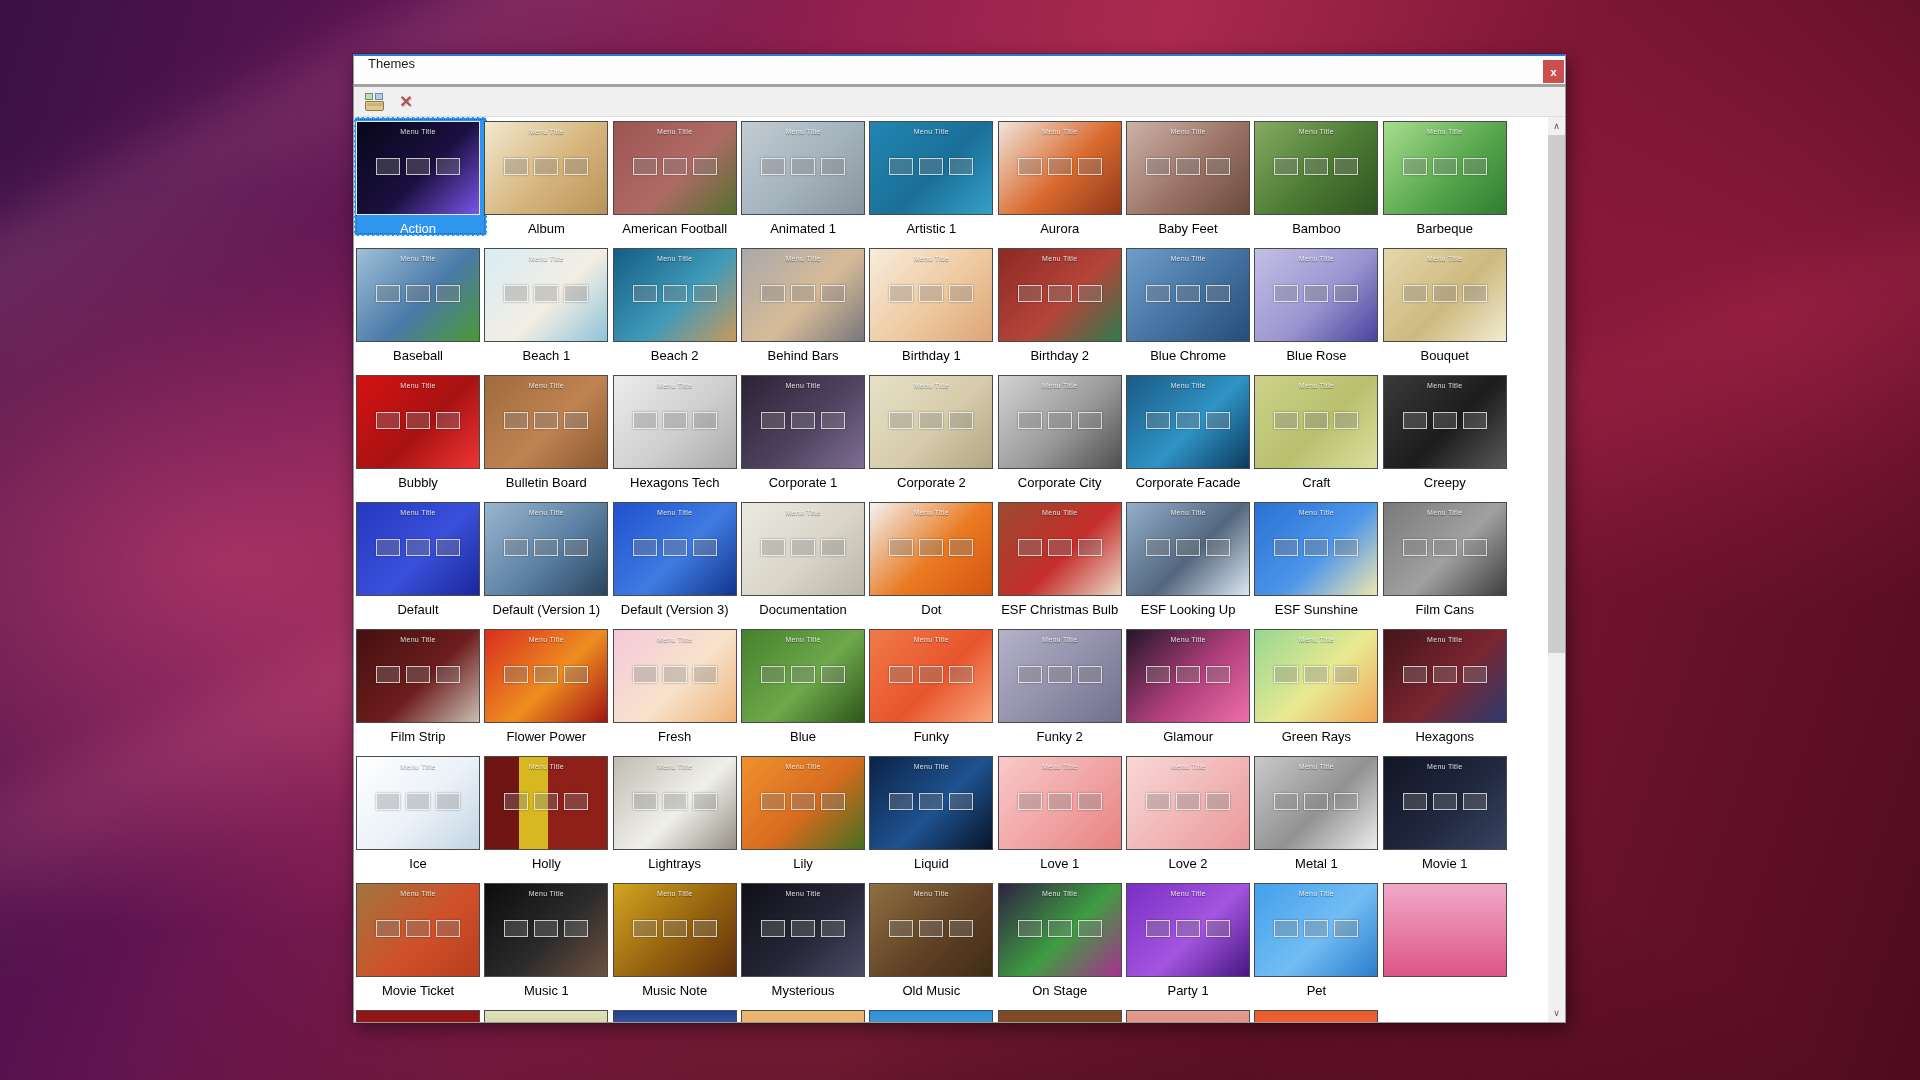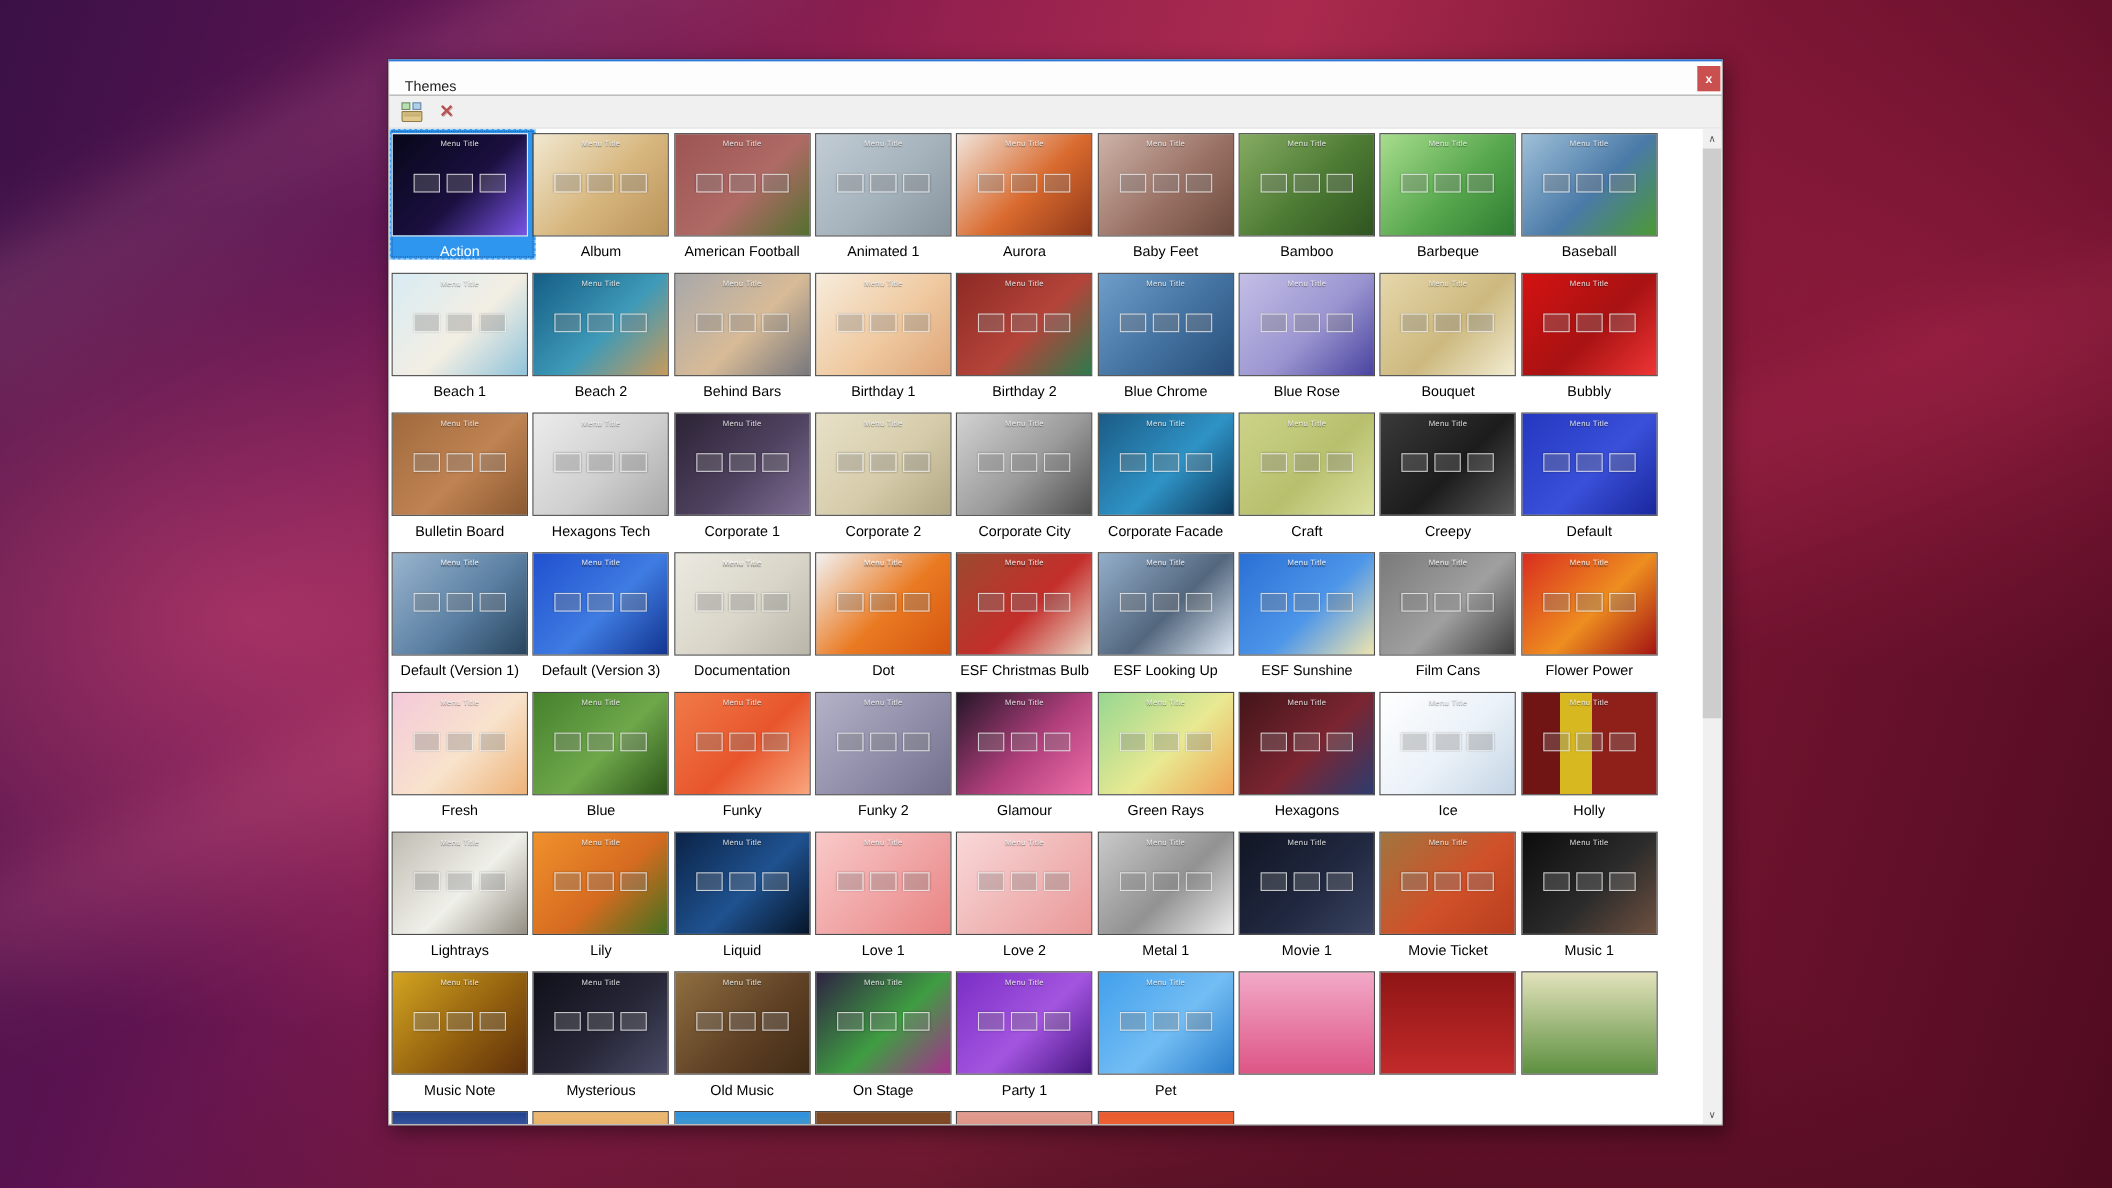--- a/index.html
+++ b/index.html
@@ -24,22 +24,22 @@
 
   
   .dialog {
     position:absolute; left:353px; top:54px; width:1213px; height:969px;
     background:#fff; border:1px solid #9a9a9a; border-top:2px solid #2b79d7;
     box-shadow:0 0 0 1px rgba(40,10,20,.25), 3px 6px 18px rgba(0,0,0,.45);
     display:flex; flex-direction:column;
   }
   .titlebar {
     position:relative; height:31px; background:#fdfdfd;
-    border-bottom:1px solid #a3a3a3;
-    display:flex; align-items:flex-end; padding-left:14px;
+    border-bottom:3px solid #a3a3a3;
+    display:flex; align-items:flex-start; padding-left:14px;
     font-size:13px; color:#1b1b1b;
   }
   .close-btn {
     position:absolute; top:4px; right:1px; width:21px; height:23px;
     background:#c9504e; color:#fff; font-size:11px; font-weight:bold;
     display:flex; align-items:center; justify-content:center; cursor:default;
   }
   .toolbar {
     height:30px; background:#f0f0f0; border-bottom:1px solid #dcdcdc;
     display:flex; align-items:center; gap:10px; padding-left:9px;
@@ -161,20 +161,31 @@
             <div class="mt">Menu Title</div>
             <div class="frames">
               <div class="frame"></div>
               <div class="frame"></div>
               <div class="frame"></div>
             </div>
           </div>
           <div class="t-label">Animated 1</div>
         </div>
         <div class="tile">
+          <div class="thumb" style="background: linear-gradient(135deg, rgb(34, 134, 178) 0%, rgb(26, 111, 152) 55%, rgb(53, 160, 200) 100%);">
+            <div class="mt">Menu Title</div>
+            <div class="frames">
+              <div class="frame"></div>
+              <div class="frame"></div>
+              <div class="frame"></div>
+            </div>
+          </div>
+          <div class="t-label">Artistic 1</div>
+        </div>
+        <div class="tile">
           <div class="thumb" style="background: linear-gradient(135deg, rgb(240, 228, 218) 0%, rgb(217, 106, 46) 55%, rgb(144, 56, 26) 100%);">
             <div class="mt">Menu Title</div>
             <div class="frames">
               <div class="frame"></div>
               <div class="frame"></div>
               <div class="frame"></div>
             </div>
           </div>
           <div class="t-label">Aurora</div>
         </div>
@@ -500,20 +511,31 @@
         <div class="tile">
           <div class="thumb" style="background: linear-gradient(135deg, rgb(122, 122, 122) 0%, rgb(160, 160, 160) 55%, rgb(62, 62, 62) 100%);">
             <div class="mt">Menu Title</div>
             <div class="frames">
               <div class="frame"></div>
               <div class="frame"></div>
               <div class="frame"></div>
             </div>
           </div>
           <div class="t-label">Film Cans</div>
+        </div>
+        <div class="tile">
+          <div class="thumb" style="background: linear-gradient(135deg, rgb(69, 16, 16) 0%, rgb(109, 29, 29) 55%, rgb(201, 191, 180) 100%);">
+            <div class="mt">Menu Title</div>
+            <div class="frames">
+              <div class="frame"></div>
+              <div class="frame"></div>
+              <div class="frame"></div>
+            </div>
+          </div>
+          <div class="t-label">Film Strip</div>
         </div>
         <div class="tile">
           <div class="thumb" style="background: linear-gradient(135deg, rgb(217, 45, 31) 0%, rgb(238, 142, 32) 55%, rgb(163, 19, 19) 100%);">
             <div class="mt">Menu Title</div>
             <div class="frames">
               <div class="frame"></div>
               <div class="frame"></div>
               <div class="frame"></div>
             </div>
           </div>

